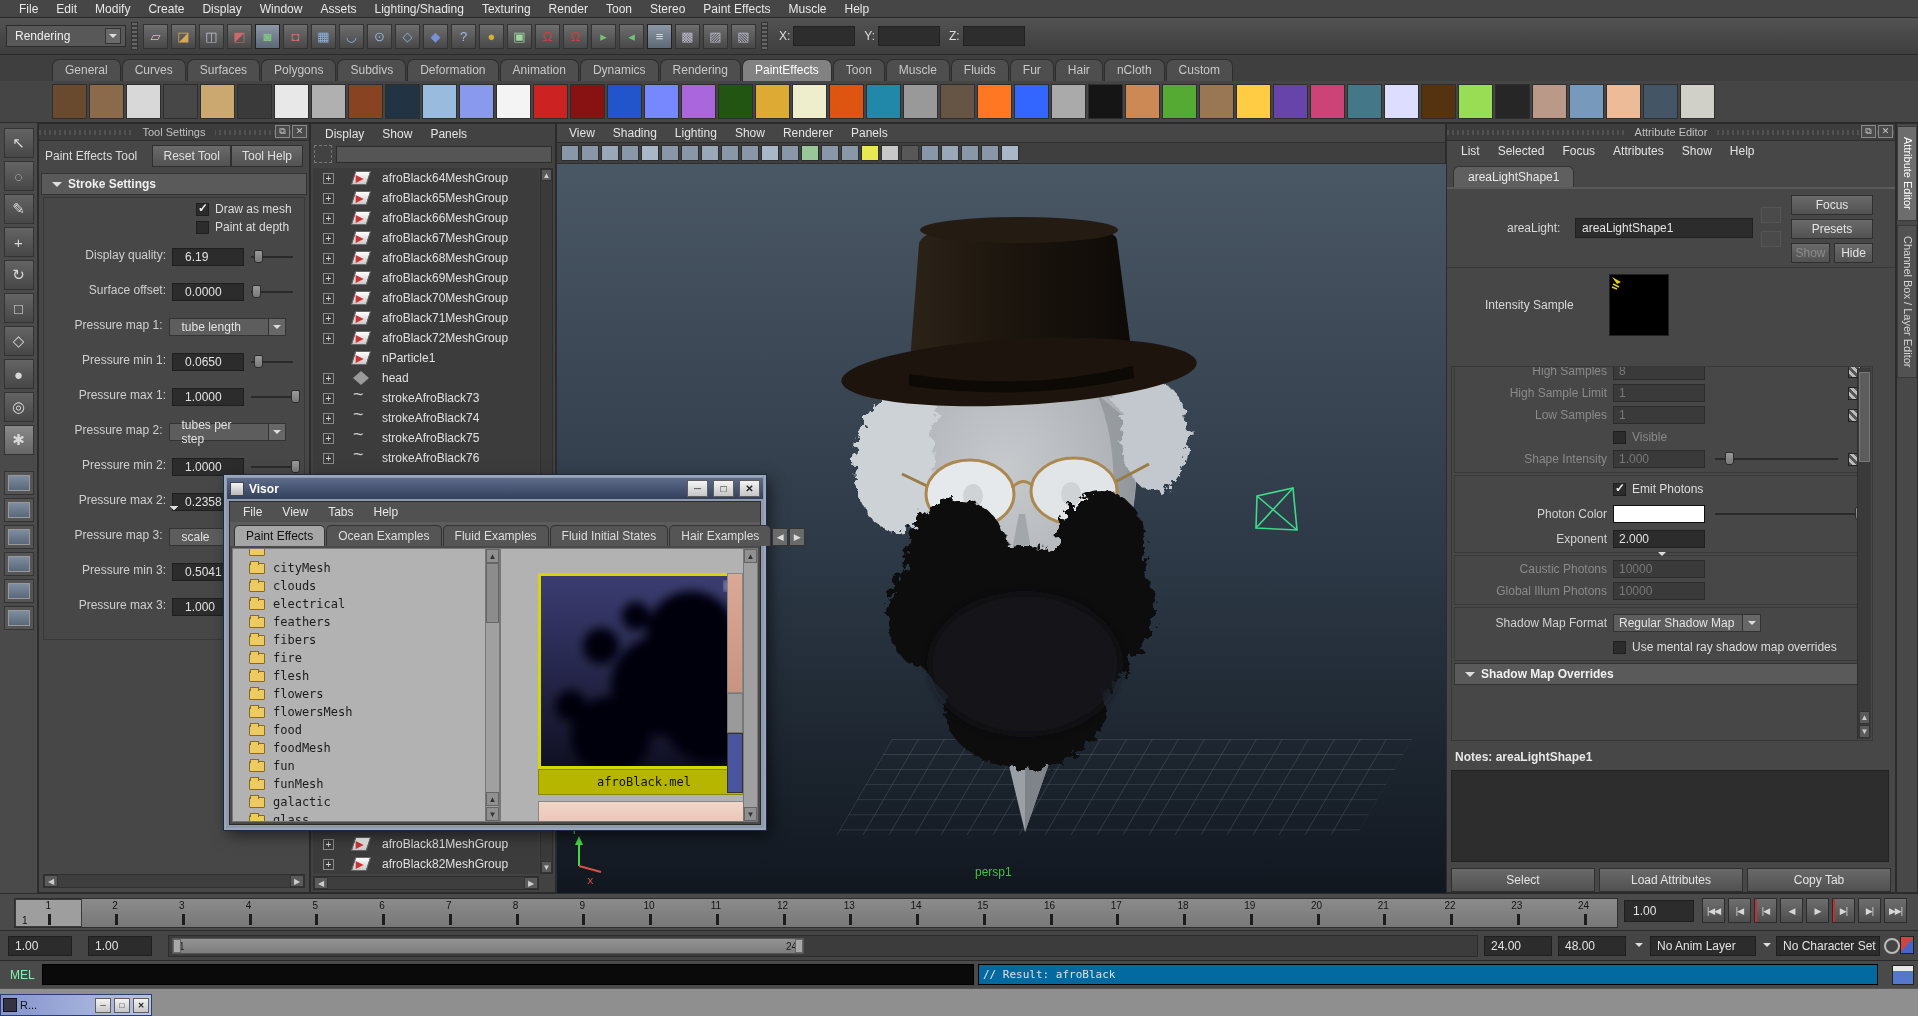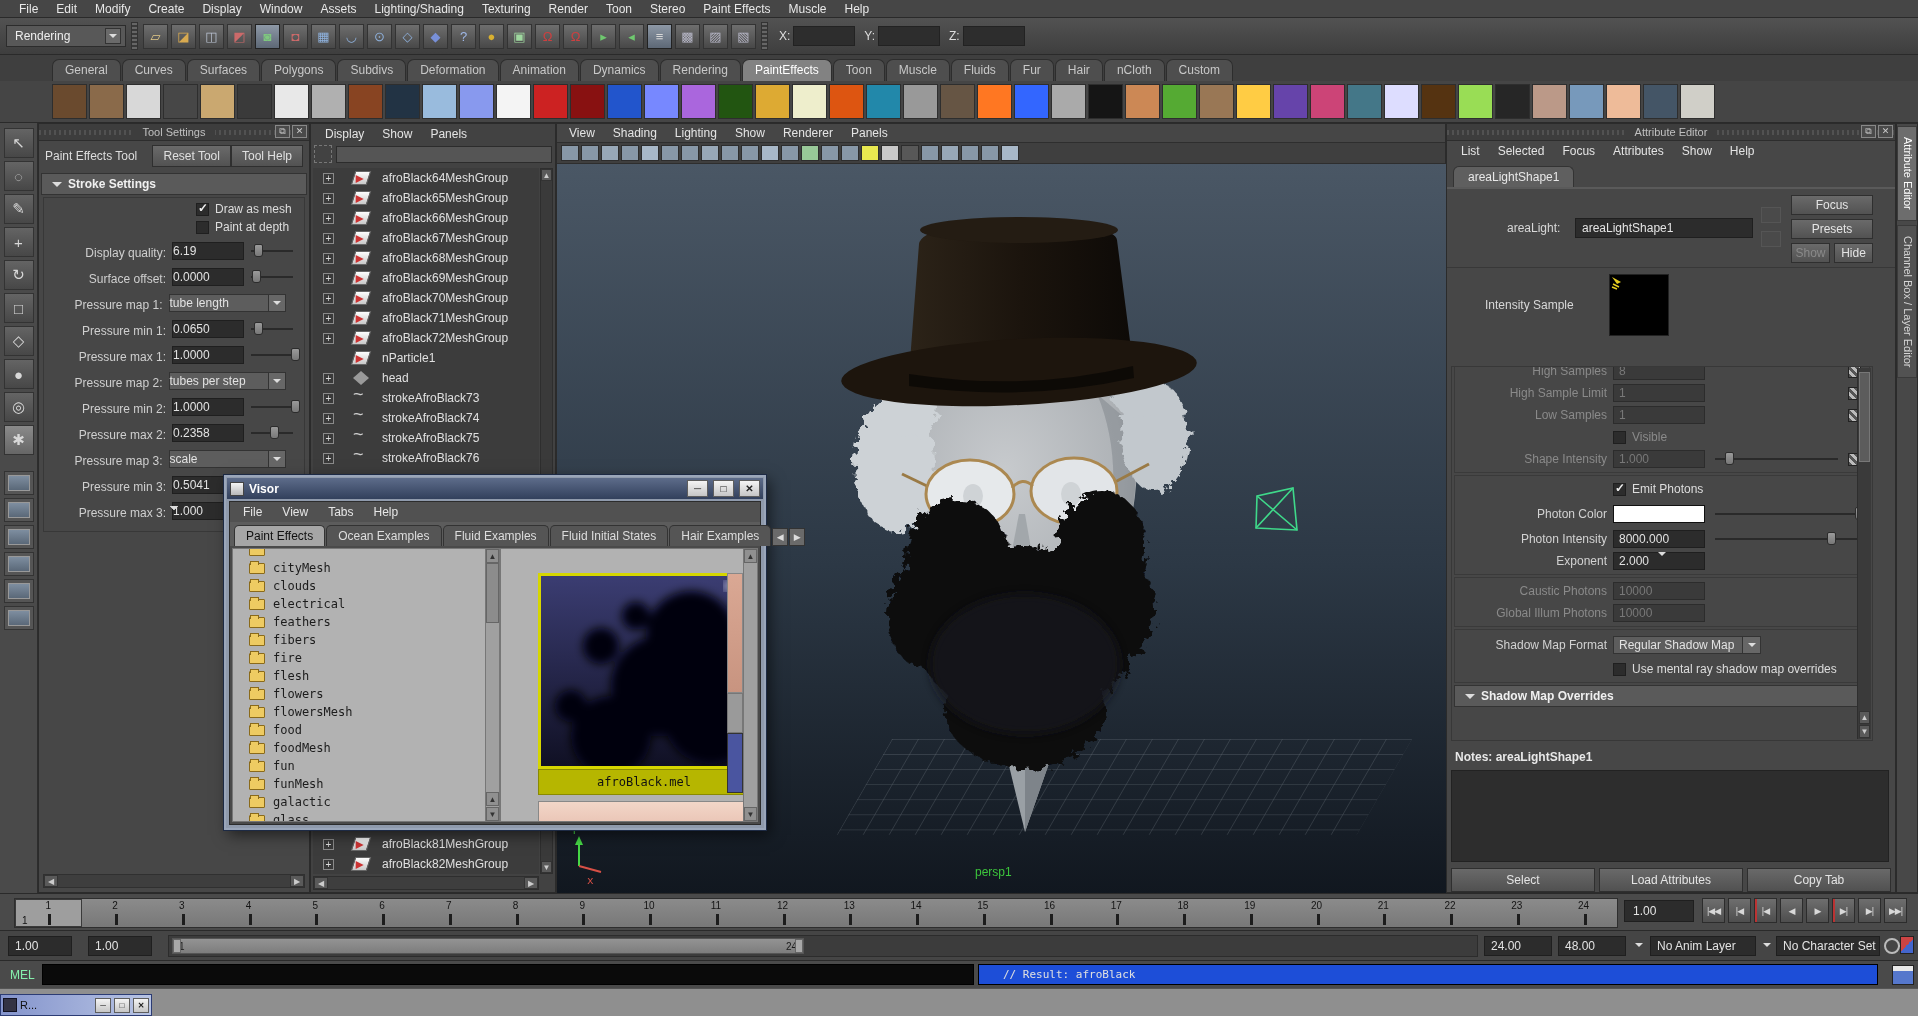--- a/index.html
+++ b/index.html
@@ -48,23 +48,23 @@
 .sectionhdr{background:#5a5a5a;border:1px solid #333;font-weight:bold;color:#f0f0f0;padding:3px 8px 3px 26px;position:relative;font-size:12px;margin:2px}
 .sectionhdr::before{content:"";position:absolute;left:10px;top:8px;border:5px solid transparent;border-top-color:#ddd;border-bottom:none}
 
 
 #toolsettings{left:38px;top:123px;width:272px;height:770px}
 .tstoolrow{display:flex;align-items:center;justify-content:space-between;padding:4px 6px}
 .tscontent{margin:2px 4px;border:1px solid #383838;padding-bottom:6px}
 .checkrow{display:flex;align-items:center;gap:6px;margin:4px 0 4px 152px}
 .cbox{width:13px;height:13px;background:#2c2c2c;border:1px solid #1f1f1f;position:relative;flex:none}
 .cbox.checked::after{content:"✓";position:absolute;left:1px;top:-3px;color:#f0f0f0;font-size:12px;font-weight:bold}
-.frow{display:flex;align-items:flex-end;height:21px;margin:5px 2px}
+.frow{display:flex;align-items:flex-start;height:21px;margin:14px 2px}
 .flabel{width:126px;text-align:right;padding-right:6px;color:#cfcfcf;font-size:12px;white-space:nowrap}
-.fval{width:72px;height:18px;background:#2c2c2c;border:1px solid #1f1f1f;padding:0 0;display:flex;align-items:center;color:#e2e2e2;flex:none}
+.fval{width:72px;height:18px;background:#2c2c2c;border:1px solid #1f1f1f;padding:0 12px;display:flex;align-items:center;color:#e2e2e2;flex:none}
 .fval.dd{width:100px;background:#5d5d5d;border-color:#333}
 .ddbtn{display:none}
 .ddbtn.shown{display:block;width:18px;height:18px;background:#676767;border:1px solid #333;border-left:none;position:relative}
 .fslider{flex:1;height:18px;position:relative;margin:0 9px 0 7px}
 .fslider.hidden{visibility:hidden}
 .strack{position:absolute;left:0;right:0;top:8px;height:2px;background:#2a2a2a}
 .shandle{position:absolute;top:2px;width:9px;height:13px;background:linear-gradient(#9a9a9a,#787878);border:1px solid #2c2c2c;border-radius:2px 2px 3px 3px}
 .hscroll{position:absolute;left:4px;right:4px;bottom:4px;height:14px;background:#3e3e3e;border:1px solid #303030;display:flex;justify-content:space-between}
 .scar{width:14px;height:12px;background:#5a5a5a;border:1px solid #333;color:#ccc;font-size:8px;line-height:11px;text-align:center}
 
@@ -171,21 +171,21 @@
 #rbar{position:absolute;left:3px;top:2px;width:632px;height:16px;background:linear-gradient(#939393,#7d7d7d);border:1px solid #555;display:flex;justify-content:space-between;align-items:center;padding:0 6px;color:#1a1a1a;font-size:10px}
 #rbar::before,#rbar::after{content:"";position:absolute;top:0;bottom:0;width:6px;background:#a8a8a8;border:1px solid #666}
 #rbar::before{left:0}#rbar::after{right:0}
 .ddarrow{position:absolute;top:8px;width:14px;height:12px}
 .keyicon{position:absolute;top:7px;width:16px;height:16px;border-radius:50%;border:2px solid #bbb}
 .keyicon::after{content:"";position:absolute;left:12px;top:5px;width:8px;height:2px;background:#bbb}
 .animicon{position:absolute;top:5px;width:18px;height:18px;background:linear-gradient(135deg,#cc4444 50%,#4466cc 50%);border:1px solid #222}
 #melrow{left:0;top:960px;width:1918px;height:28px;background:#4a4a4a;border-top:1px solid #2a2a2a}
 #mellabel{position:absolute;left:10px;top:7px;color:#86efac}
 #melinput{position:absolute;left:42px;top:3px;width:932px;height:21px;background:#0a0a0a;border:1px solid #000}
-#melresult{position:absolute;left:978px;top:3px;width:900px;height:21px;background:#1d4ed8;border:1px solid #000;color:#e0e0e0;font-family:"DejaVu Sans Mono",monospace;font-size:11px;display:flex;align-items:center;padding-left:24px}
+#melresult{position:absolute;left:978px;top:3px;width:900px;height:21px;background:#0369a1;border:1px solid #000;color:#e0e0e0;font-family:"DejaVu Sans Mono",monospace;font-size:11px;display:flex;align-items:center;padding-left:4px}
 #scripticon{position:absolute;right:4px;top:4px;width:22px;height:20px;background:linear-gradient(#e8e8e8 30%,#5577cc 30%);border:1px solid #222}
 #helprow{left:0;top:988px;width:1918px;height:28px;background:#8f8f8f;border-top:1px solid #555}
 #taskfrag{left:0;top:994px;width:152px;height:22px;z-index:40;background:linear-gradient(90deg,#8494cc,#b8c4e4);border:1px solid #2c3c74;display:flex;align-items:center;gap:3px;padding:0 2px}
 #taskfrag .ticon{width:14px;height:14px;background:#334;border:1px solid #112}
 #taskfrag .txt{color:#111;font-size:11px;flex:1}
 #taskfrag .winbtn{width:16px;height:15px;font-size:8px}
 </style>
 </head>
 <body>
 
@@ -894,28 +894,20 @@
         <span class="lab">Photon Color</span>
         <span class="val" style="padding:0;border:1px solid #111" title="Photon Color">
             <span style="flex:1;height:100%;background:#fff"></span>
           </span>
         <span class="sl">
             <span class="strack"></span>
             <span class="shandle" style="left:97%"></span>
           </span>
       </div>
       <div class="aerow">
-        <span class="lab">Photon Intensity</span>
-        <span class="val">8000.000</span>
-        <span class="sl">
-            <span class="strack"></span>
-            <span class="shandle" style="left:78%"></span>
-          </span>
-      </div>
-      <div class="aerow">
         <span class="lab">Exponent</span>
         <span class="val">2.000</span>
       </div>
     </div>
     <div class="groupbox">
       <div class="aerow dis">
         <span class="lab">Caustic Photons</span>
         <span class="val">10000</span>
       </div>
       <div class="aerow dis">

